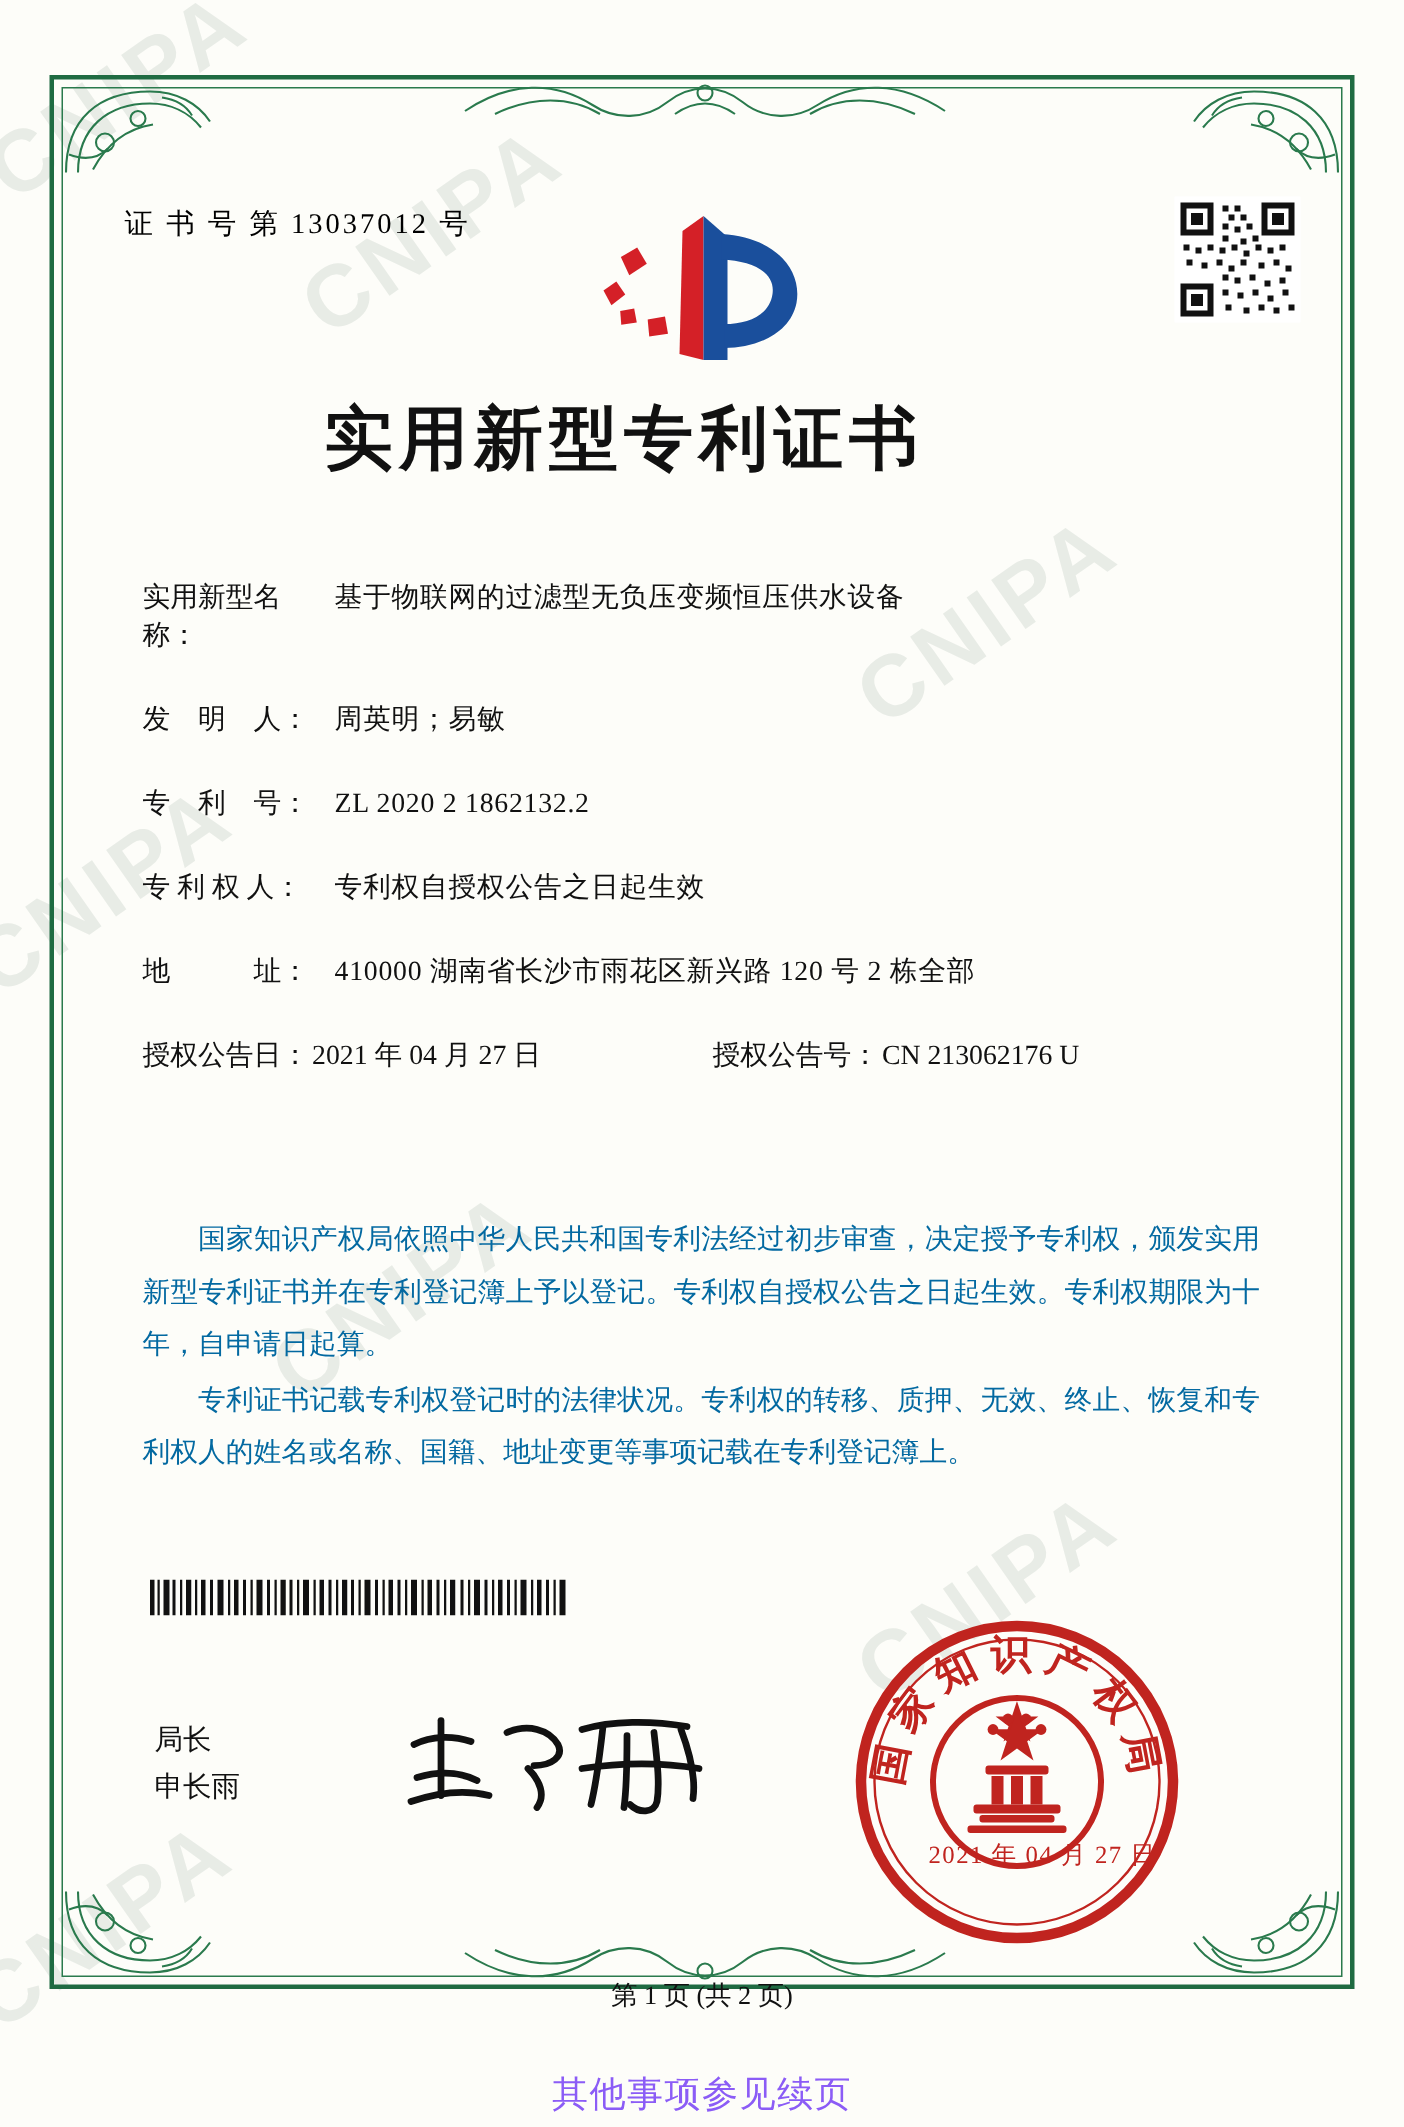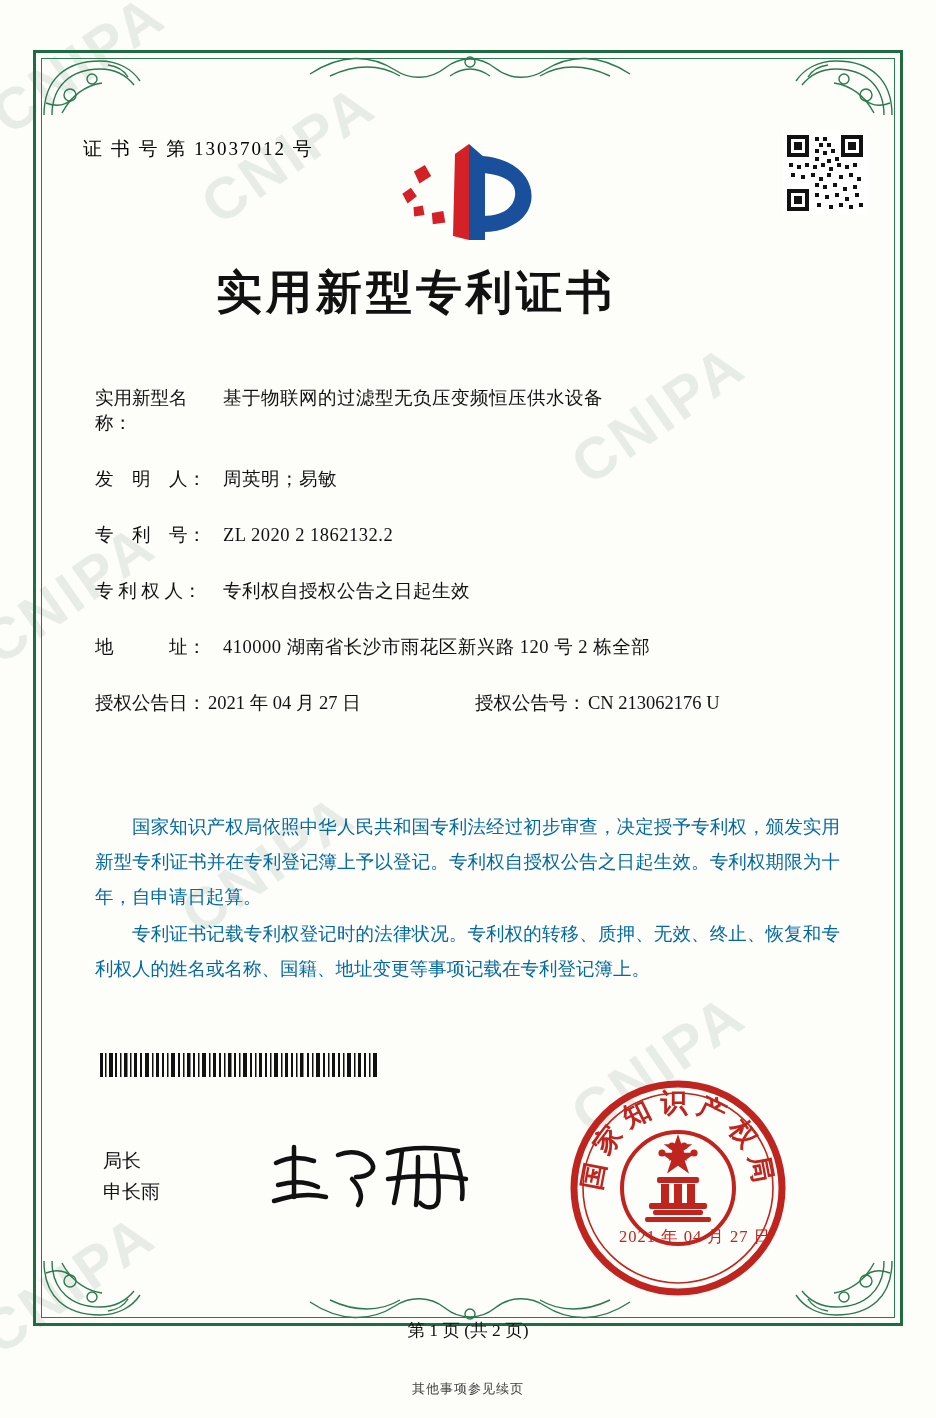--- a/index.html
+++ b/index.html
@@ -240,22 +240,22 @@
     font-size: 17.5px;
     color: #111;
   }
 
   .footer-note {
     position: absolute;
     left: 0;
     top: 1380px;
     width: 936px;
     text-align: center;
-    font-size: 13px;
-    color: #404040;
+    font-size: 24px;
+    color: #8b5cf6;
     letter-spacing: 1px;
   }
 </style>
 </head>
 <body>
 
 <div class="page">
 
   <div class="watermark wm1">CNIPA</div>
   <div class="watermark wm2">CNIPA</div>

